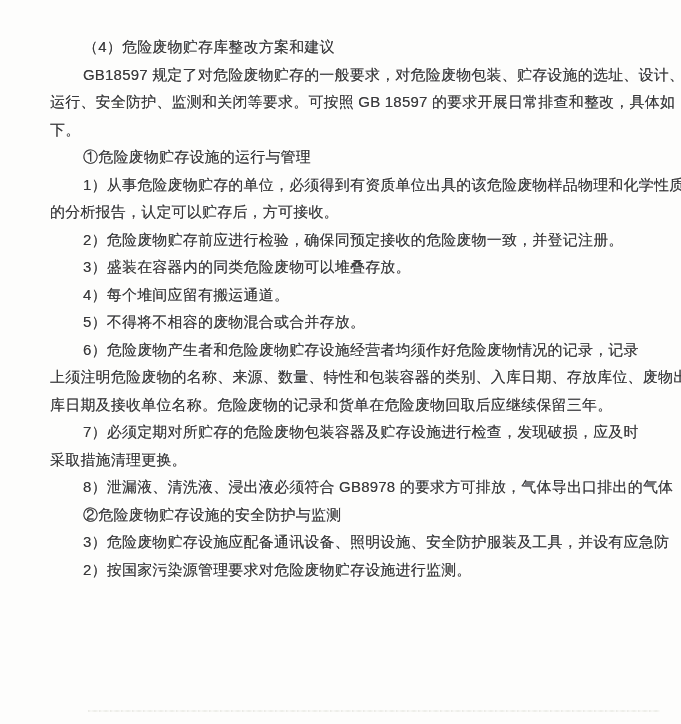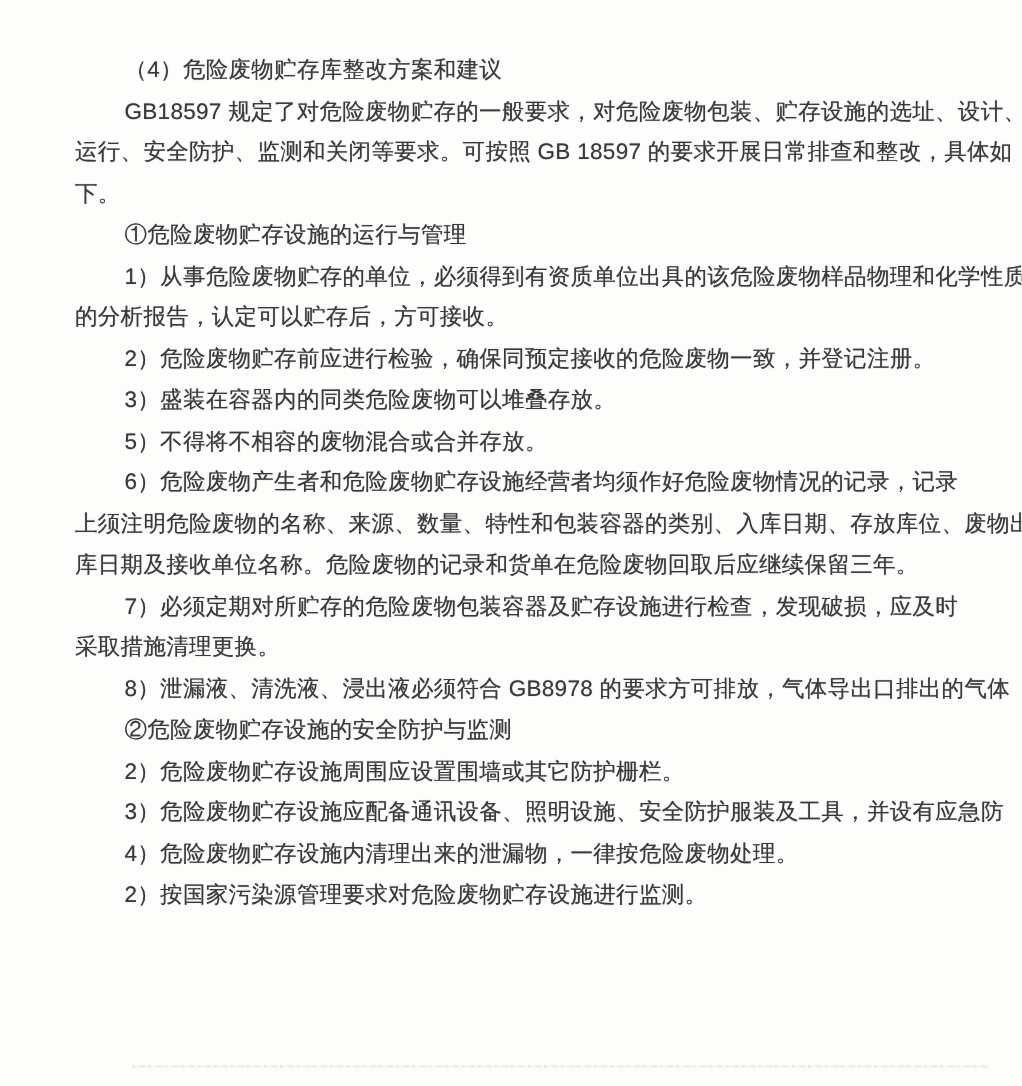--- a/index.html
+++ b/index.html
@@ -54,27 +54,26 @@
   <div class="content" id="content">
       <div class="line ind">（4）危险废物贮存库整改方案和建议</div>
       <div class="line ind">GB18597 规定了对危险废物贮存的一般要求，对危险废物包装、贮存设施的选址、设计、</div>
       <div class="line">运行、安全防护、监测和关闭等要求。可按照 GB 18597 的要求开展日常排查和整改，具体如</div>
       <div class="line">下。</div>
       <div class="line ind">①危险废物贮存设施的运行与管理</div>
       <div class="line ind">1）从事危险废物贮存的单位，必须得到有资质单位出具的该危险废物样品物理和化学性质</div>
       <div class="line">的分析报告，认定可以贮存后，方可接收。</div>
       <div class="line ind">2）危险废物贮存前应进行检验，确保同预定接收的危险废物一致，并登记注册。</div>
       <div class="line ind">3）盛装在容器内的同类危险废物可以堆叠存放。</div>
+      <div class="line ind">4）每个堆间应留有搬运通道。</div>
       <div class="line ind">5）不得将不相容的废物混合或合并存放。</div>
       <div class="line ind">6）危险废物产生者和危险废物贮存设施经营者均须作好危险废物情况的记录，记录</div>
       <div class="line">上须注明危险废物的名称、来源、数量、特性和包装容器的类别、入库日期、存放库位、废物出</div>
       <div class="line">库日期及接收单位名称。危险废物的记录和货单在危险废物回取后应继续保留三年。</div>
       <div class="line ind">7）必须定期对所贮存的危险废物包装容器及贮存设施进行检查，发现破损，应及时</div>
       <div class="line">采取措施清理更换。</div>
       <div class="line ind">8）泄漏液、清洗液、浸出液必须符合 GB8978 的要求方可排放，气体导出口排出的气体</div>
       <div class="line ind">②危险废物贮存设施的安全防护与监测</div>
-      <div class="line ind">2）危险废物贮存设施周围应设置围墙或其它防护栅栏。</div>
       <div class="line ind">3）危险废物贮存设施应配备通讯设备、照明设施、安全防护服装及工具，并设有应急防</div>
-      <div class="line ind">4）危险废物贮存设施内清理出来的泄漏物，一律按危险废物处理。</div>
       <div class="line ind">2）按国家污染源管理要求对危险废物贮存设施进行监测。</div>
     </div>
   <div class="artifact"></div>
 </div>
 
 </body></html>

